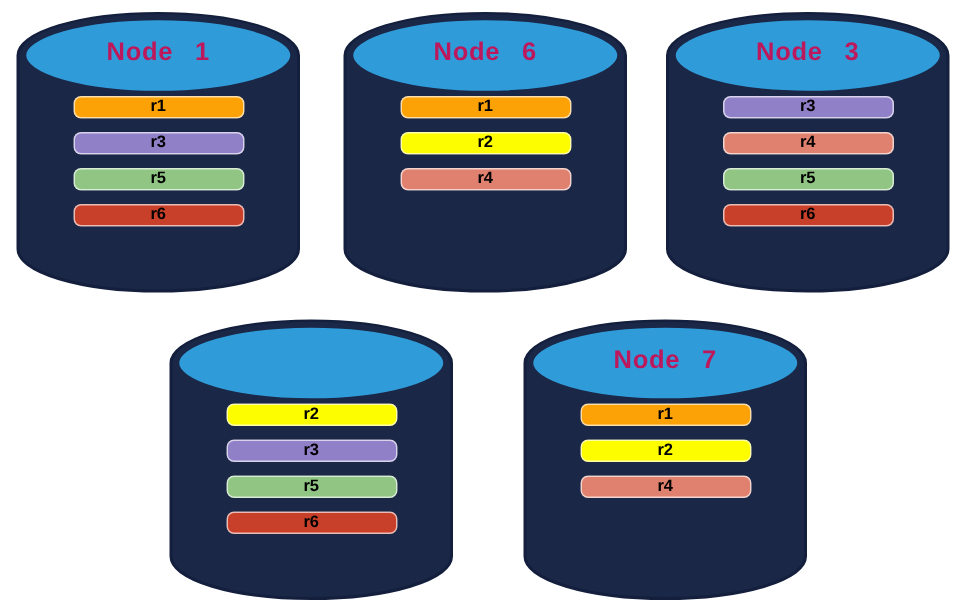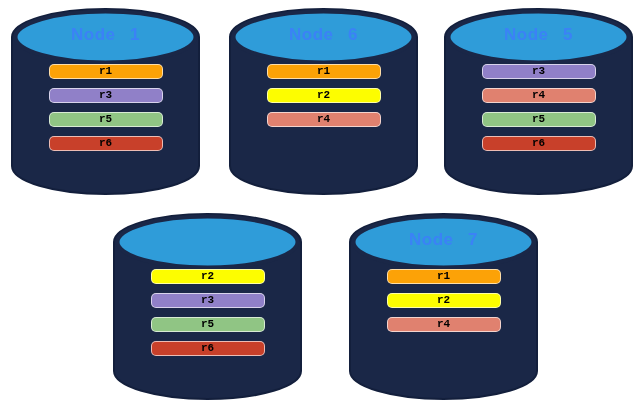--- a/index.html
+++ b/index.html
@@ -13,38 +13,38 @@
   .node{position:absolute;width:191px;height:190px;}
   .node-1{left:10px;top:6px;}
   .node-2{left:228px;top:6px;}
   .node-3{left:443px;top:6px;}
   .node-4{left:112px;top:211px;}
   .node-5{left:348px;top:211px;}
   .cyl-svg{position:absolute;left:0;top:0;width:191px;height:190px;display:block;}
   .node-title{
     position:absolute;left:0;right:0;top:19px;
     text-align:center;
-    color:#3b82f6;
+    color:#be185d;
     font-size:17px;
     font-weight:bold;
     word-spacing:0.55em;
     letter-spacing:0.5px;
   }
   .bars{
     position:absolute;left:0;right:0;top:58px;
     display:flex;flex-direction:column;align-items:center;gap:9px;
   }
   .bar{
     box-sizing:border-box;
     width:114px;height:15px;
     border:1px solid rgba(255,255,255,0.65);
     border-radius:5px;
     text-align:center;
     font-size:11px;line-height:13px;
-    font-weight:bold;color:#000000;font-family:Liberation Mono, monospace;
+    font-weight:bold;color:#000000;
   }
 </style>
 </head>
 <body>
 
 <div class="canvas">
 
   <div class="node node-1">
     <svg class="cyl-svg" viewBox="0 0 191 190">
       <path d="M2,31 V160 A93.5,28 0 0 0 189,160 V31 A93.5,28 0 0 0 2,31 Z" fill="#1A2747" stroke="#131F3C" stroke-width="2"></path>
@@ -70,21 +70,21 @@
       <div class="bar" style="background-color: rgb(253, 253, 0);">r2</div>
       <div class="bar" style="background-color: rgb(224, 129, 111);">r4</div>
     </div>
   </div>
 
   <div class="node node-3">
     <svg class="cyl-svg" viewBox="0 0 191 190">
       <path d="M2,31 V160 A93.5,28 0 0 0 189,160 V31 A93.5,28 0 0 0 2,31 Z" fill="#1A2747" stroke="#131F3C" stroke-width="2"></path>
       <ellipse cx="95.5" cy="31" rx="90" ry="25.5" fill="#2F9CD9" stroke="#1A2747" stroke-width="4"></ellipse>
     </svg>
-    <div class="node-title">Node 5</div>
+    <div class="node-title">Node 3</div>
     <div class="bars">
       <div class="bar" style="background-color: rgb(144, 128, 200);">r3</div>
       <div class="bar" style="background-color: rgb(224, 129, 111);">r4</div>
       <div class="bar" style="background-color: rgb(144, 197, 132);">r5</div>
       <div class="bar" style="background-color: rgb(200, 64, 42);">r6</div>
     </div>
   </div>
 
   <div class="node node-4">
     <svg class="cyl-svg" viewBox="0 0 191 190">

